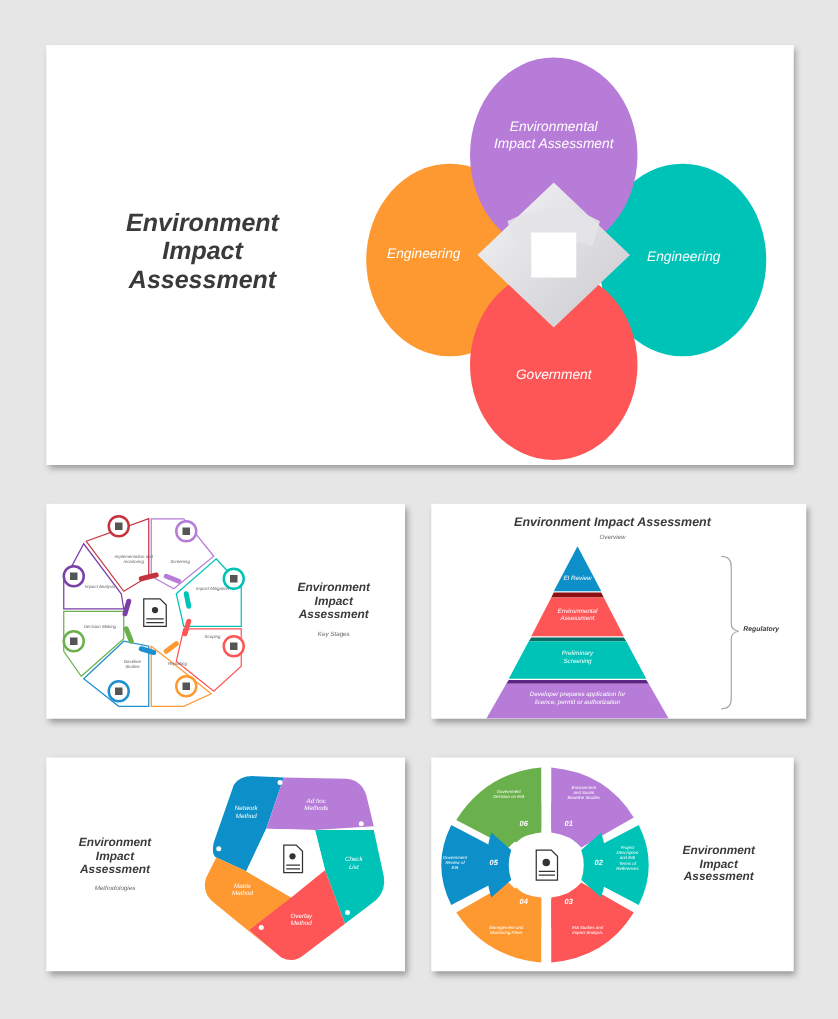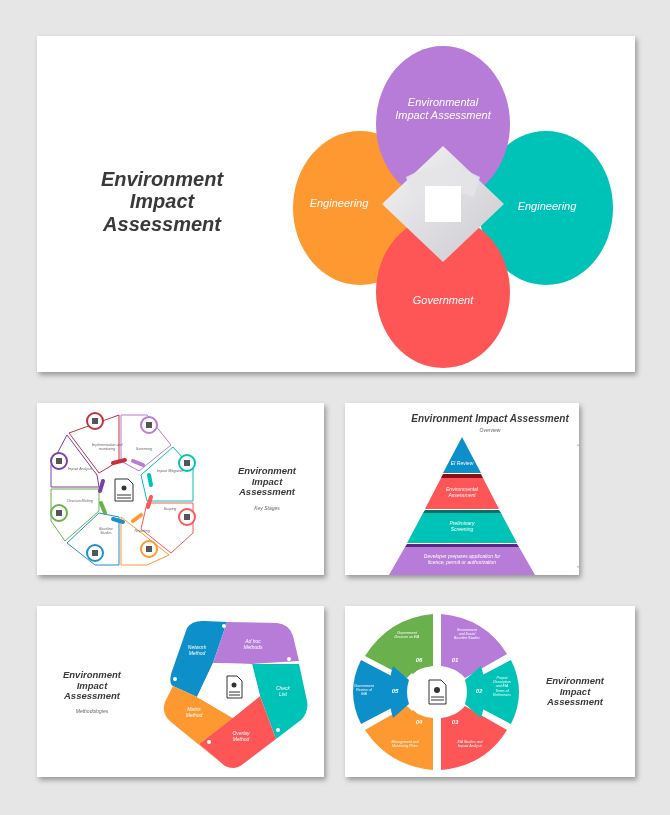--- a/index.html
+++ b/index.html
@@ -115,21 +115,21 @@
   <div class="abs sub" style="font-size:3.5px;left:30px;top:64px;width:26px;">Impact Analysis</div>
 
   <div class="abs title" style="left:185px;top:63px;width:90px;font-size:9.5px;">
     <div>Environment</div>
     <div>Impact</div>
     <div>Assessment</div>
   </div>
   <div class="abs sub" style="left:185px;top:102px;width:90px;font-size:5px;">Key Stages</div>
 </div>
 
-<div class="slide" style="left:345px;top:403px;width:234px;height:172px;">
+<div class="slide" style="left:345px;top:403px;width:300px;height:172px;">
   <div class="abs title" style="left:0;top:10px;width:290px;font-size:10px;">Environment Impact Assessment</div>
   <div class="abs sub" style="left:0;top:24px;width:290px;font-size:5px;">Overview</div>
 
   <svg width="290" height="172">
     <polygon points="117,34 136,70 98,70" fill="#0d8fc9"></polygon>
     <polygon points="98,71 136,71 138,75 96,75" fill="#8b0f15"></polygon>
     <polygon points="96,75 138,75 154,106 80,106" fill="#fe5656"></polygon>
     <polygon points="80,107 154,107 156,110 78,110" fill="#0a6d66"></polygon>
     <polygon points="78,110 156,110 172,140 62,140" fill="#00c3b8"></polygon>
     <polygon points="62,141 172,141 174,144 60,144" fill="#5c2581"></polygon>

